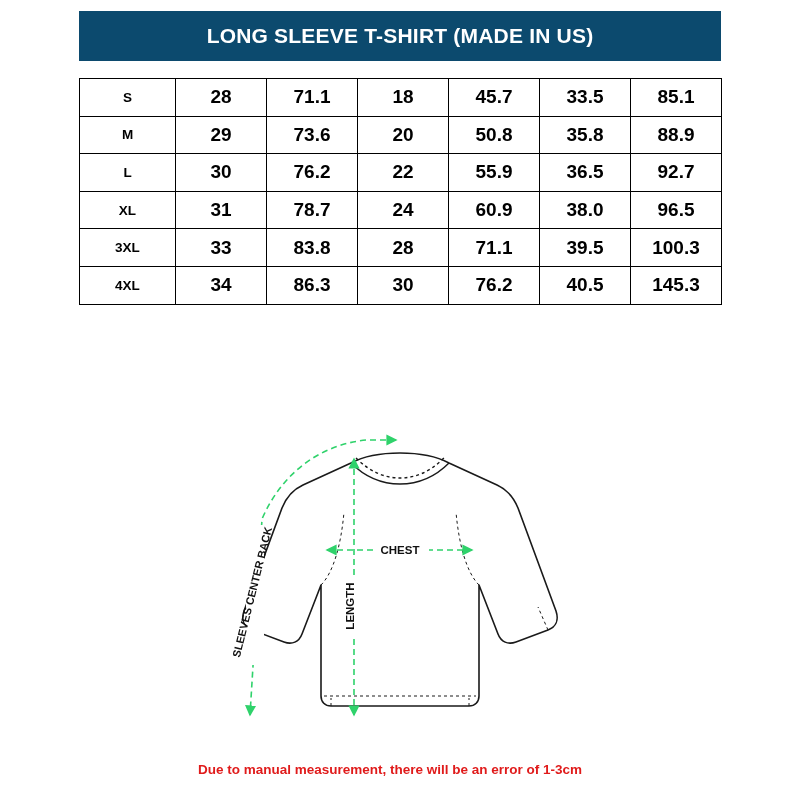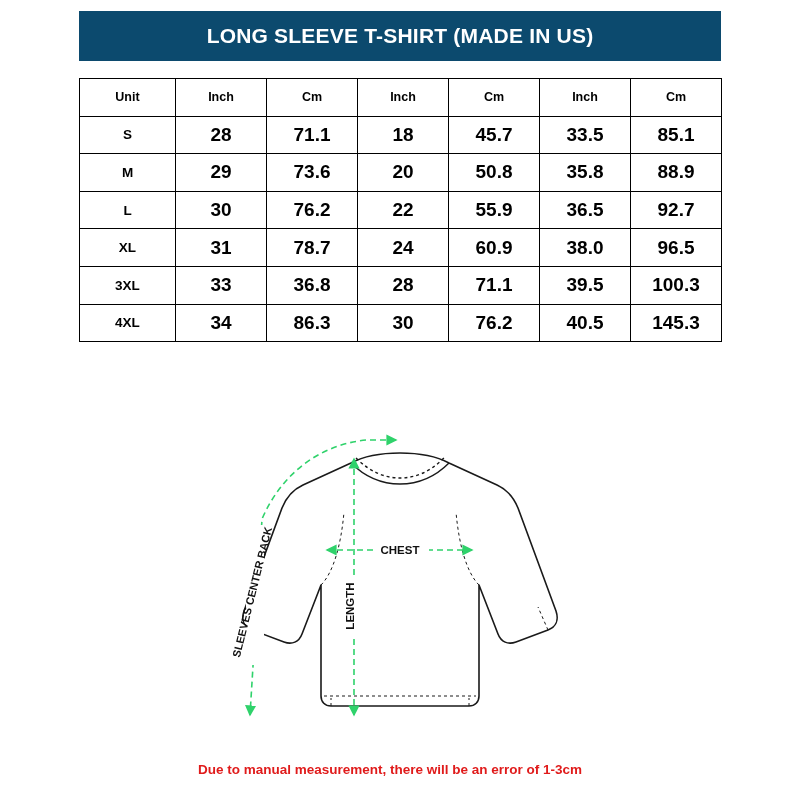--- a/index.html
+++ b/index.html
@@ -117,29 +117,20 @@
       <colgroup>
         <col class="c-size">
           <col class="c-v">
           <col class="c-v">
           <col class="c-v">
           <col class="c-v">
           <col class="c-v">
           <col class="c-v">
       </colgroup>
       <thead>
-        <tr>
-          <th>Unit</th>
-          <th>Inch</th>
-          <th>Cm</th>
-          <th>Inch</th>
-          <th>Cm</th>
-          <th>Inch</th>
-          <th>Cm</th>
-        </tr>
       </thead>
       <tbody>
         <tr>
           <td class="size-cell">S</td>
           <td class="value-cell">28</td>
           <td class="value-cell">71.1</td>
           <td class="value-cell">18</td>
           <td class="value-cell">45.7</td>
           <td class="value-cell">33.5</td>
           <td class="value-cell">85.1</td>
@@ -167,21 +158,21 @@
           <td class="value-cell">31</td>
           <td class="value-cell">78.7</td>
           <td class="value-cell">24</td>
           <td class="value-cell">60.9</td>
           <td class="value-cell">38.0</td>
           <td class="value-cell">96.5</td>
         </tr>
         <tr>
           <td class="size-cell">3XL</td>
           <td class="value-cell">33</td>
-          <td class="value-cell">36.8</td>
+          <td class="value-cell">83.8</td>
           <td class="value-cell">28</td>
           <td class="value-cell">71.1</td>
           <td class="value-cell">39.5</td>
           <td class="value-cell">100.3</td>
         </tr>
         <tr>
           <td class="size-cell">4XL</td>
           <td class="value-cell">34</td>
           <td class="value-cell">86.3</td>
           <td class="value-cell">30</td>

